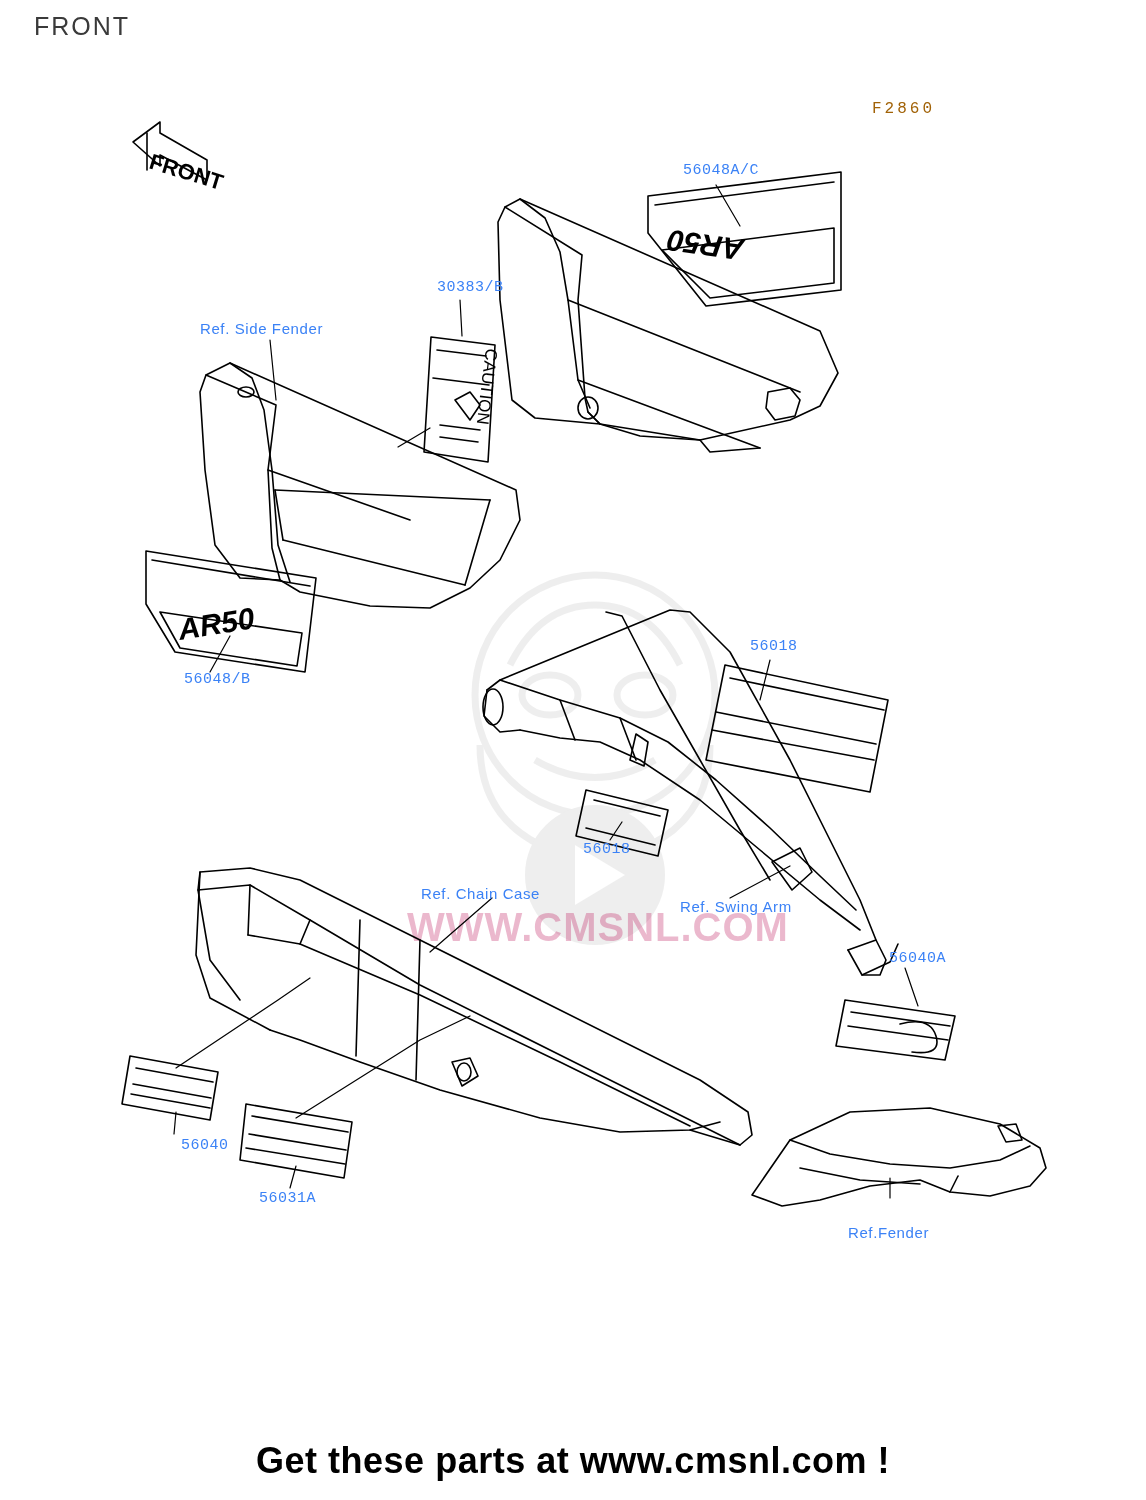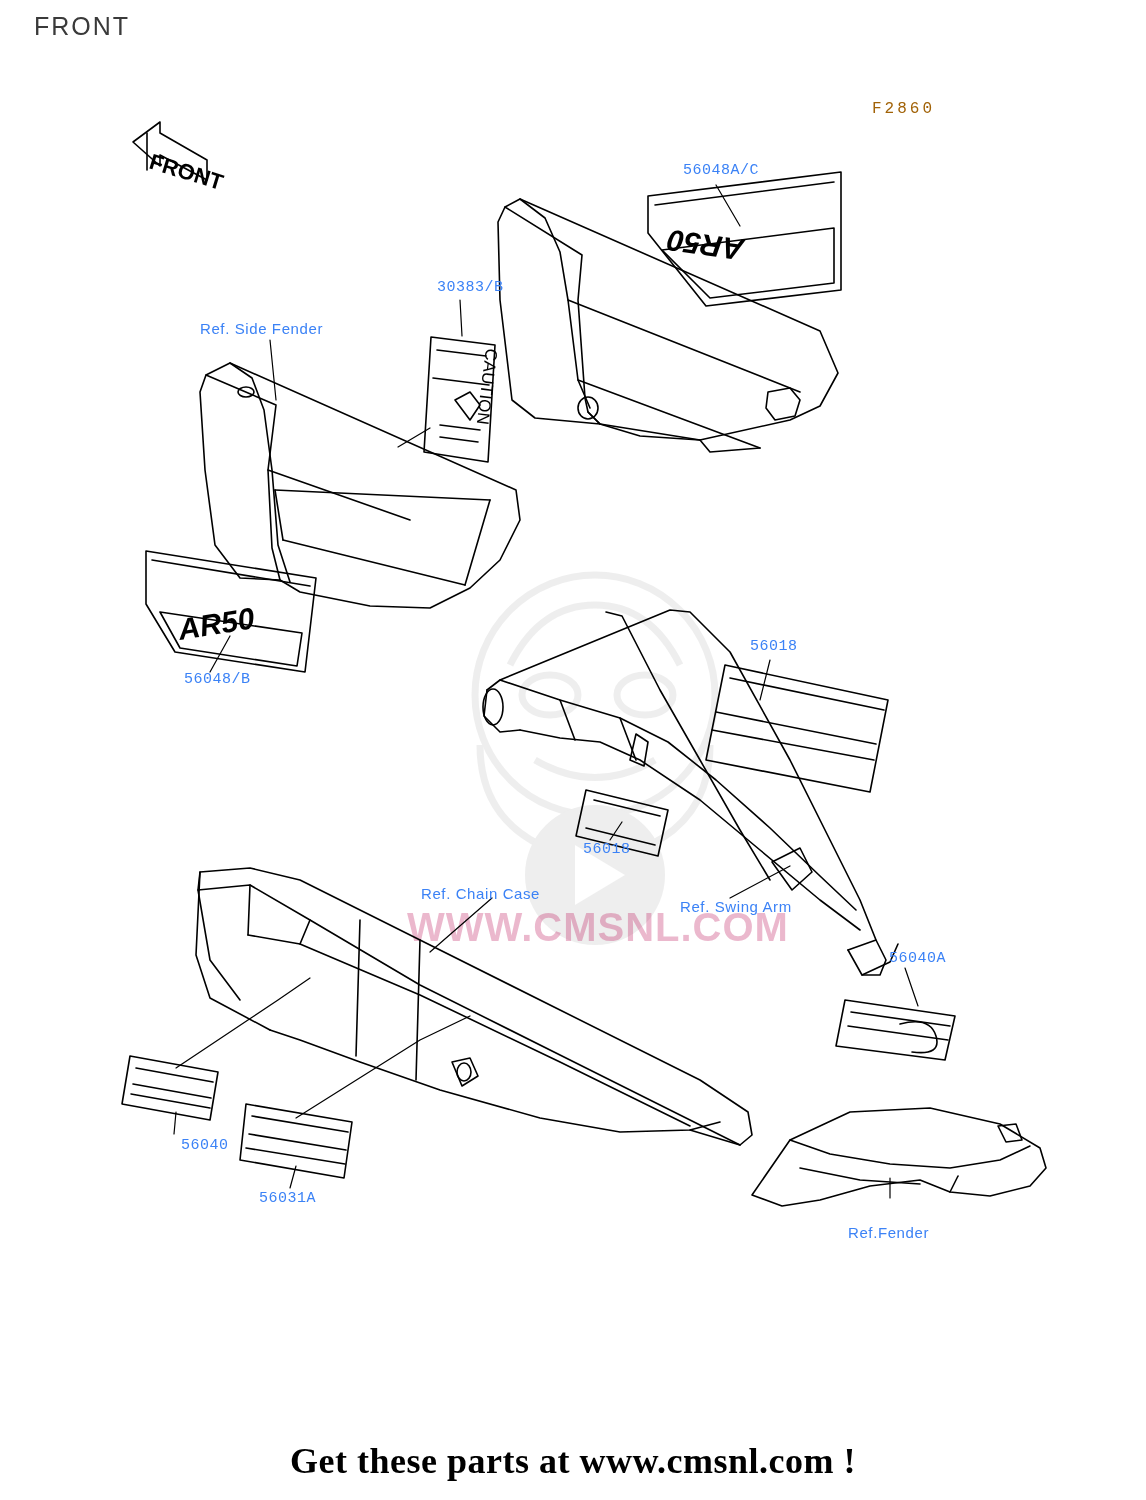--- a/index.html
+++ b/index.html
@@ -38,21 +38,21 @@
     letter-spacing: 3px;
     font-family: "Liberation Mono", monospace;
     color: #a16207;
   }
   .footer {
     position: absolute;
     left: 0;
     top: 1440px;
     width: 1146px;
     text-align: center;
-    font-family: Liberation Serif, serif;
+    font-family: Liberation Sans, sans-serif;
     font-size: 36px;
     font-weight: bold;
     color: #000;
     letter-spacing: 0.5px;
   }
   .label {
     position: absolute;
     font-family: "Liberation Mono", monospace;
     font-size: 15px;
     color: #3b82f6;

